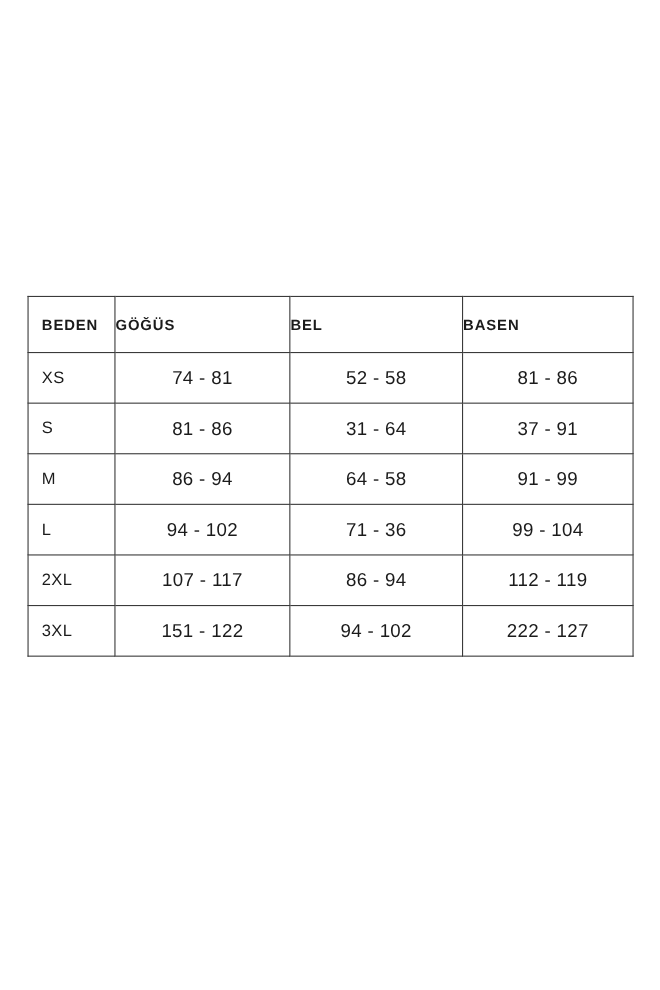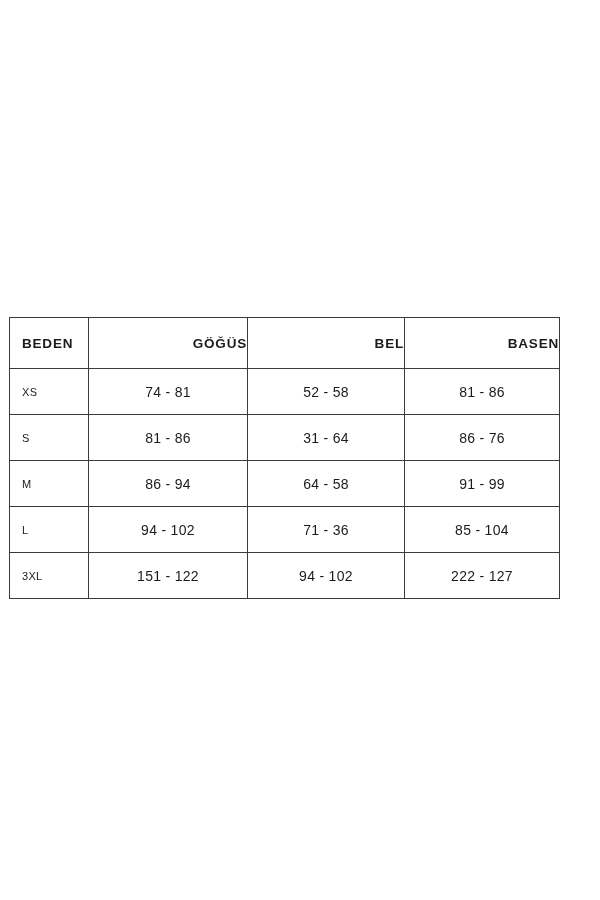--- a/index.html
+++ b/index.html
@@ -15,24 +15,23 @@
     overflow: hidden;
   }
   .page {
     position: relative;
     width: 600px;
     height: 900px;
     box-sizing: border-box;
   }
   .table-wrap {
     position: absolute;
-    left: 9px;
+    left: 25px;
     top: 269px;
     width: 550px;
-    margin-top: 48px;
   }
   table.size-table {
     border-collapse: collapse;
     width: 100%;
     table-layout: fixed;
     border: 1px solid #3a3a3a;
   }
   table.size-table col.c-beden { width: 79px; }
   table.size-table col.c-gogus { width: 159px; }
   table.size-table col.c-bel   { width: 157px; }
@@ -45,36 +44,36 @@
     font-size: 13.5px;
     font-weight: normal;
     color: #1b1b1b;
     padding: 0;
   }
   table.size-table thead th {
     font-weight: bold;
     letter-spacing: 0.8px;
     font-size: 13.5px;
     height: 50px;
-    text-align: right;
+    text-align: left;
   }
   table.size-table thead th.head-beden {
     text-align: left;
     padding-left: 12px;
     letter-spacing: 0.8px;
   }
   table.size-table tbody td.cell-size {
     text-align: left;
     padding-left: 12px;
-    font-size: 11px;
+    font-size: 15px;
     letter-spacing: 0.3px;
   }
   table.size-table tbody td.cell-value {
     text-align: center;
-    font-size: 14px;
+    font-size: 17px;
     letter-spacing: 0.3px;
   }
 </style>
 </head>
 <body>
 
 <div class="page">
   <div class="table-wrap">
     <table class="size-table">
       <colgroup>
@@ -95,33 +94,39 @@
         <tr>
           <td class="cell-size">XS</td>
           <td class="cell-value">74 - 81</td>
           <td class="cell-value">52 - 58</td>
           <td class="cell-value">81 - 86</td>
         </tr>
         <tr>
           <td class="cell-size">S</td>
           <td class="cell-value">81 - 86</td>
           <td class="cell-value">31 - 64</td>
-          <td class="cell-value">86 - 76</td>
+          <td class="cell-value">37 - 91</td>
         </tr>
         <tr>
           <td class="cell-size">M</td>
           <td class="cell-value">86 - 94</td>
           <td class="cell-value">64 - 58</td>
           <td class="cell-value">91 - 99</td>
         </tr>
         <tr>
           <td class="cell-size">L</td>
           <td class="cell-value">94 - 102</td>
           <td class="cell-value">71 - 36</td>
-          <td class="cell-value">85 - 104</td>
+          <td class="cell-value">99 - 104</td>
+        </tr>
+        <tr>
+          <td class="cell-size">2XL</td>
+          <td class="cell-value">107 - 117</td>
+          <td class="cell-value">86 - 94</td>
+          <td class="cell-value">112 - 119</td>
         </tr>
         <tr>
           <td class="cell-size">3XL</td>
           <td class="cell-value">151 - 122</td>
           <td class="cell-value">94 - 102</td>
           <td class="cell-value">222 - 127</td>
         </tr>
       </tbody>
     </table>
   </div>

